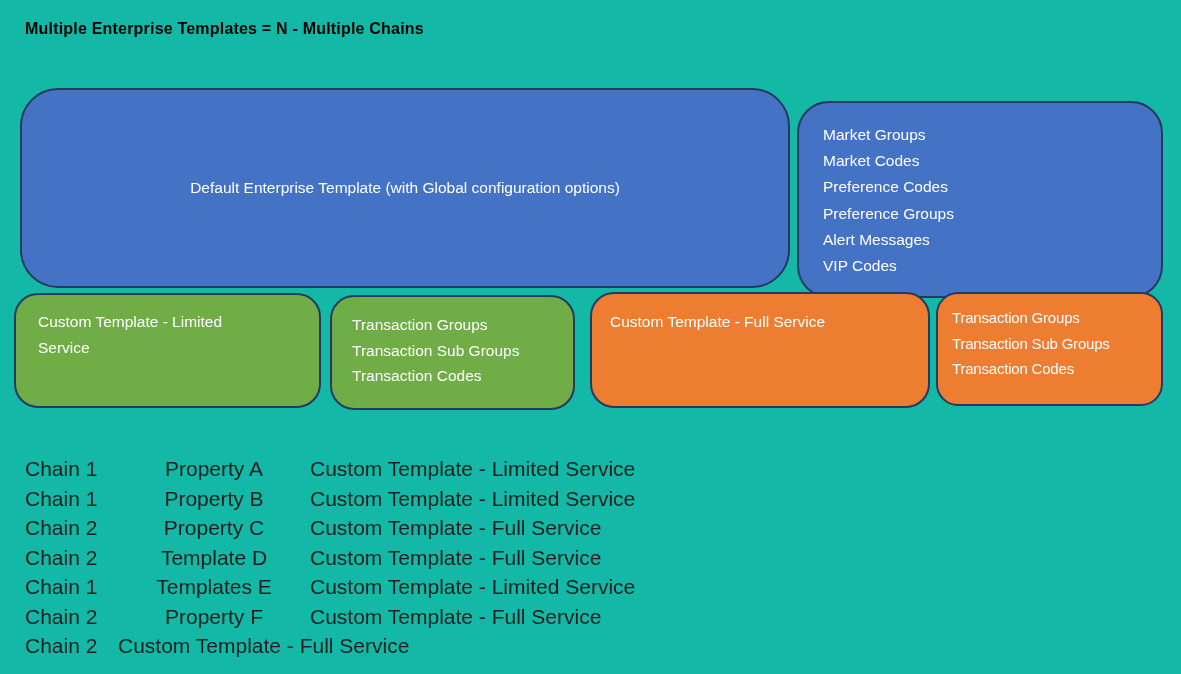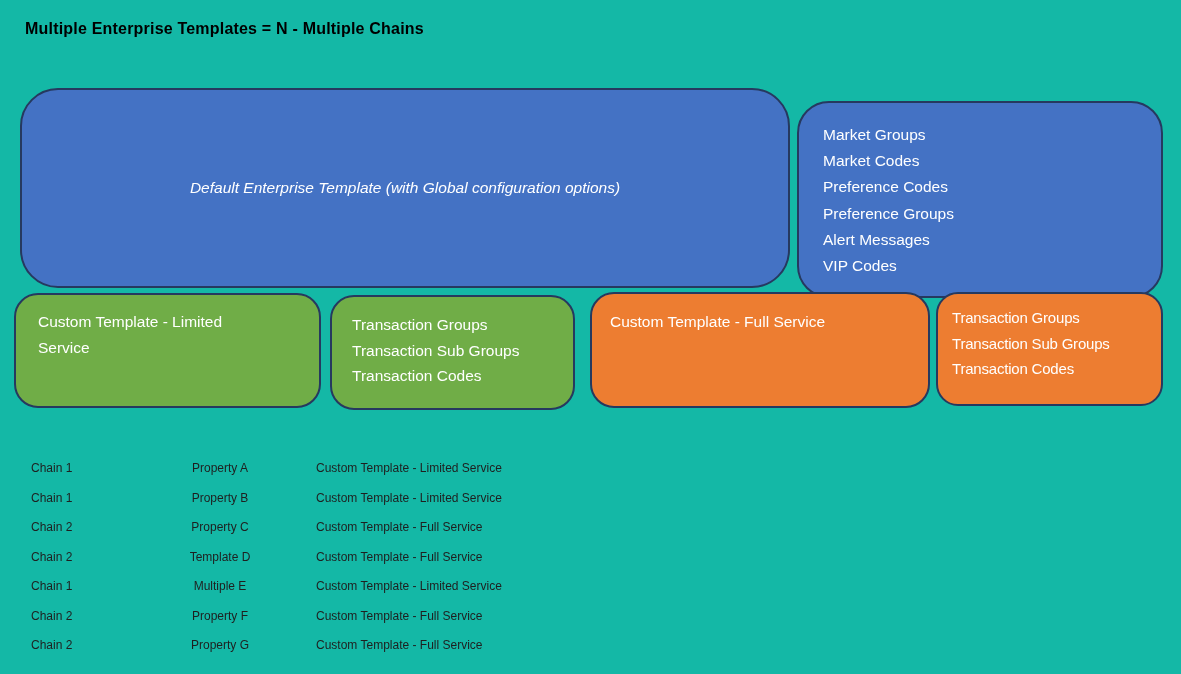--- a/index.html
+++ b/index.html
@@ -37,21 +37,20 @@
 
   .box-default-template {
     left: 20px; top: 88px;
     width: 770px; height: 200px;
     border-radius: 38px;
     display: flex;
     align-items: center;
     justify-content: center;
     text-align: center;
     padding: 0 40px;
-    font-style: italic;
   }
   .box-global-options {
     left: 797px; top: 88px;
     width: 366px; height: 197px;
     border-radius: 32px;
     padding: 19px 14px 0 24px;
     margin-top: 13px;
   }
   .box-global-options .line { line-height: 26.2px; }
 
@@ -82,23 +81,23 @@
     width: 227px; height: 114px;
     border-radius: 22px;
     padding: 11px 4px 0 14px;
     font-size: 15px;
     letter-spacing: -0.2px;
   }
   .box-full-items .line { line-height: 25.5px; }
 
   .assignment-table {
     position: absolute;
-    left: 31px; top: 454px;
+    left: 25px; top: 454px;
     color: #1f1f1f;
-    font-size: 12px;
+    font-size: 21px;
   }
   .assignment-row {
     display: flex;
     height: 29.5px;
     line-height: 29.5px;
     white-space: nowrap;
   }
   .col-chain    { width: 93px;  }
   .col-property { width: 192px; text-align: center; }
   .col-template { flex: 1; }
@@ -159,28 +158,27 @@
       <span class="col-property">Property C</span>
       <span class="col-template">Custom Template - Full Service</span>
     </div>
     <div class="assignment-row">
       <span class="col-chain">Chain 2</span>
       <span class="col-property">Template D</span>
       <span class="col-template">Custom Template - Full Service</span>
     </div>
     <div class="assignment-row">
       <span class="col-chain">Chain 1</span>
-      <span class="col-property">Multiple E</span>
+      <span class="col-property">Templates E</span>
       <span class="col-template">Custom Template - Limited Service</span>
     </div>
     <div class="assignment-row">
       <span class="col-chain">Chain 2</span>
       <span class="col-property">Property F</span>
       <span class="col-template">Custom Template - Full Service</span>
     </div>
     <div class="assignment-row">
       <span class="col-chain">Chain 2</span>
-      <span class="col-property">Property G</span>
       <span class="col-template">Custom Template - Full Service</span>
     </div>
   </div>
 
 </div>
 
 </body></html>

